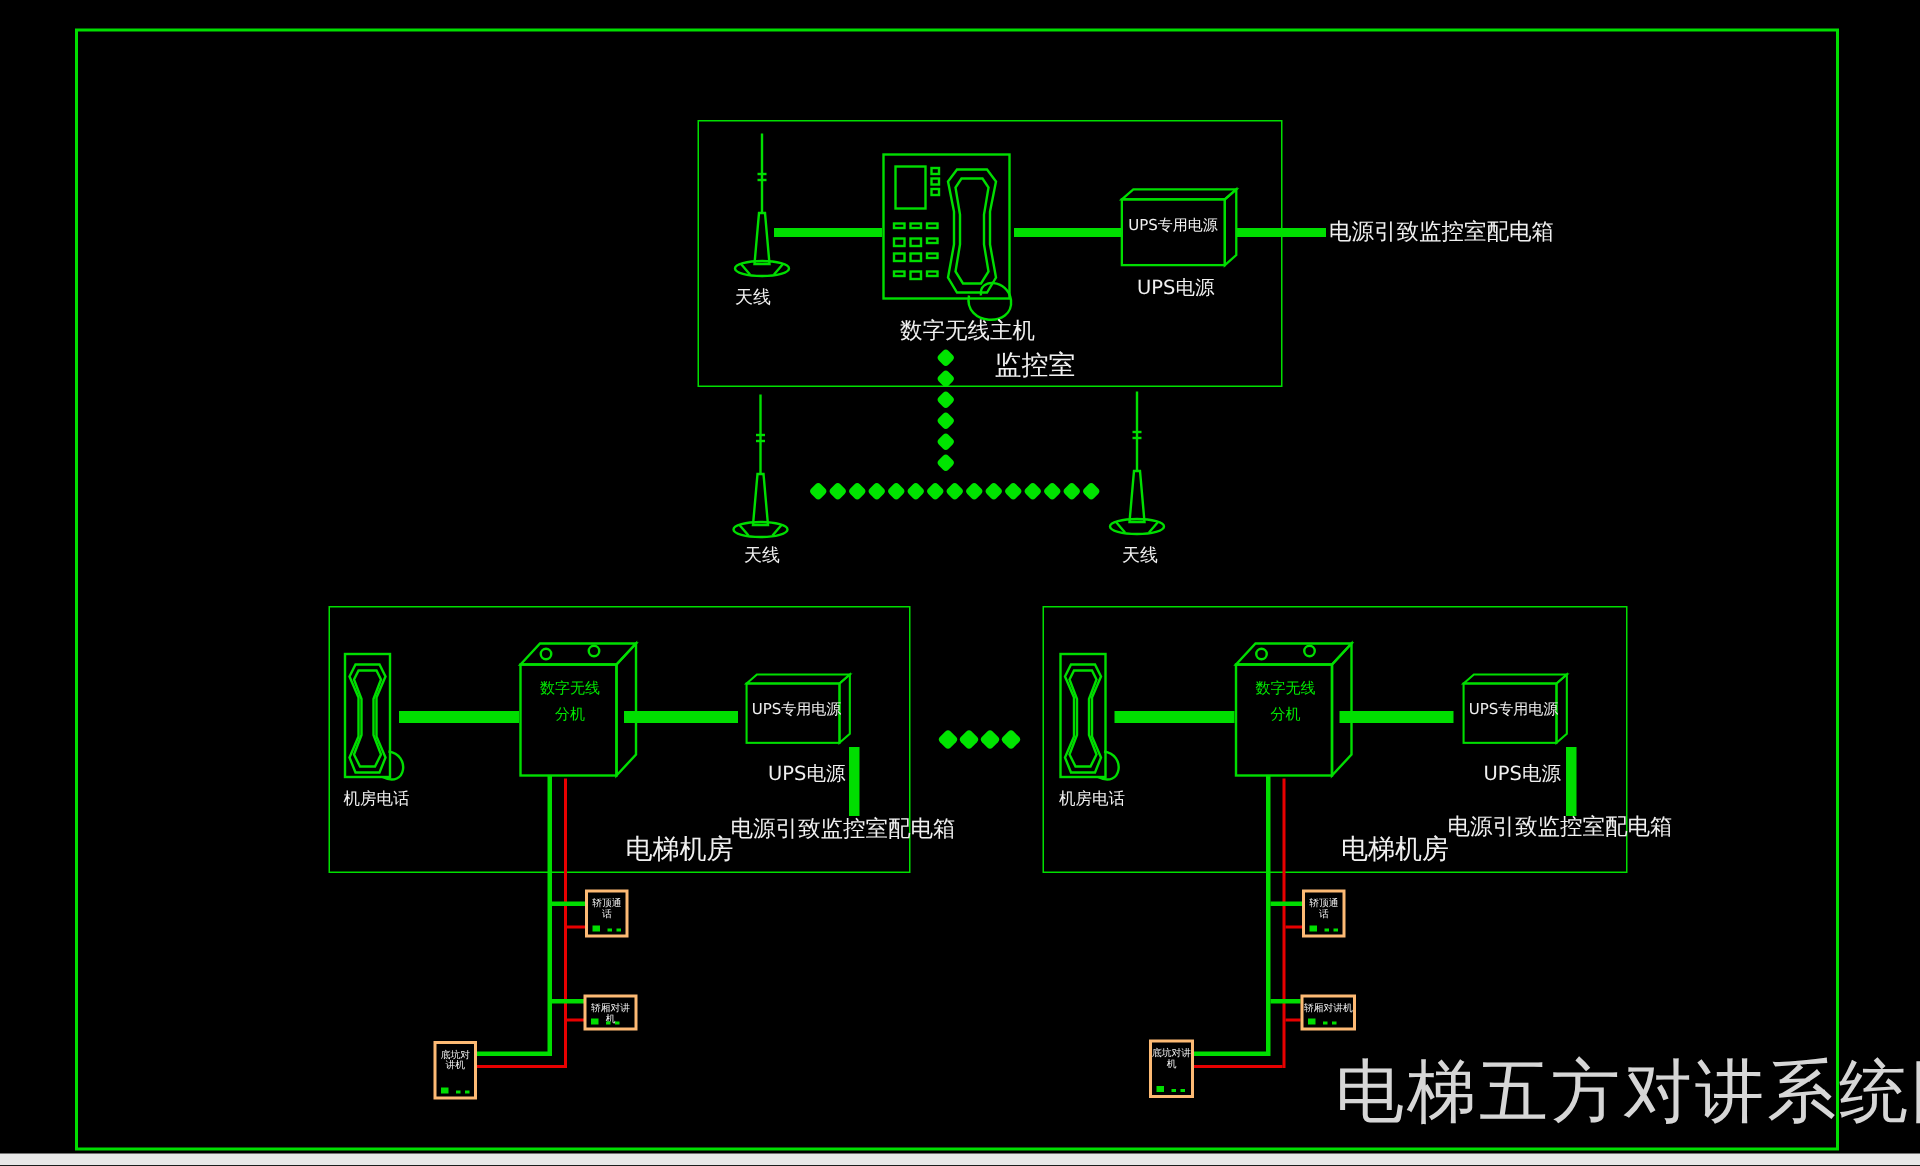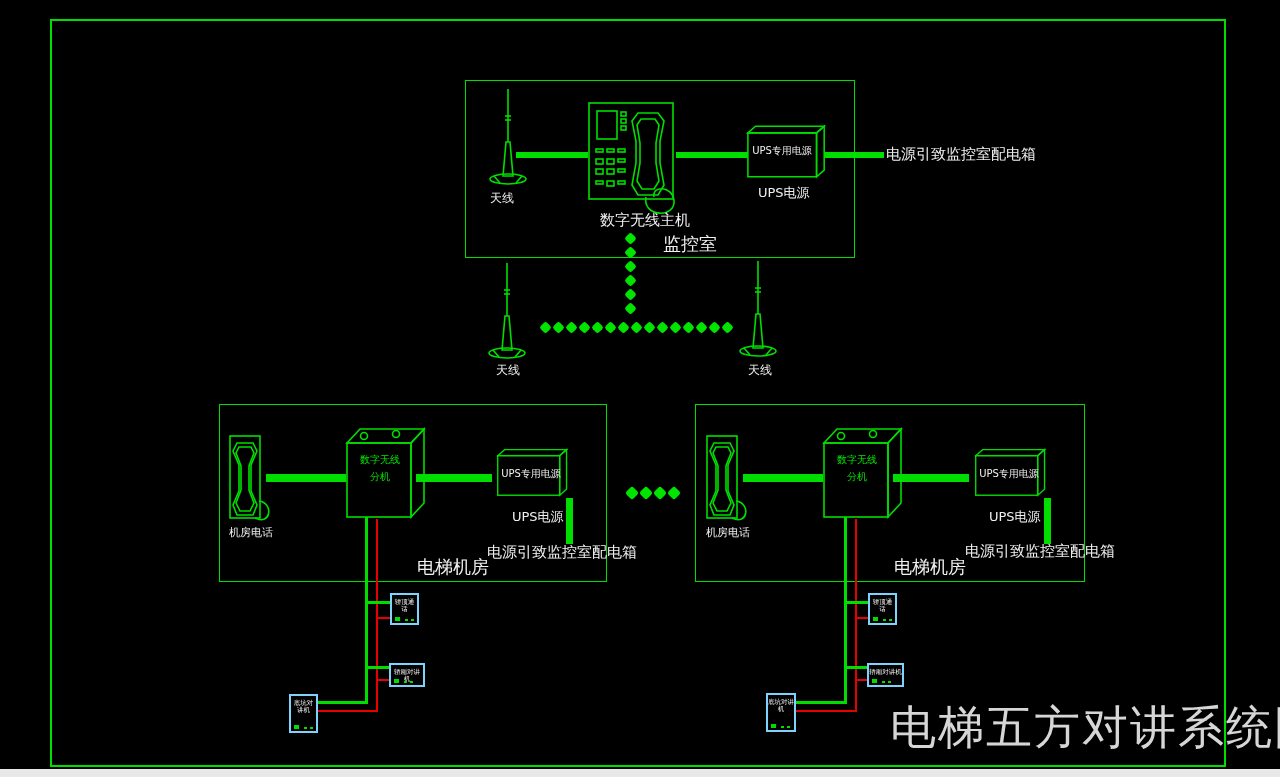--- a/index.html
+++ b/index.html
@@ -8,21 +8,21 @@
   .gbox{position:absolute;border:2px solid #00DE00;background:transparent;}
   .gline{position:absolute;background:#00DE00;}
   .rline{position:absolute;background:#E80000;}
   .wlabel{position:absolute;color:#F0F0F0;white-space:nowrap;line-height:1.1;}
   .dots{position:absolute;display:flex;align-items:center;}
   .dots-v{flex-direction:column;}
   .dots i{display:block;width:9px;height:9px;background:#00E400;border-radius:2.5px;
           transform:rotate(45deg);flex:none;}
   .dots-lg i{width:10px;height:10px;}
   .dots-h{gap:4px;} .dots-v{gap:5px;} .dots-lg{gap:4px;}
-  .devbox{position:absolute;border:2px solid #7dd3fc;box-sizing:border-box;}
+  .devbox{position:absolute;border:2px solid #fdba74;box-sizing:border-box;}
   .devbox::after{content:"";position:absolute;bottom:2px;left:3px;width:5px;height:4px;
      background:#00DE00;box-shadow:9px 1px 0 -1px #00DE00,15px 1px 0 -1px #00DE00;}
   .devlabel{display:block;padding-top:4px;text-align:center;color:#F5F5F5;
      font-size:6.5px;line-height:7px;letter-spacing:0;}
   .extlabel{position:absolute;color:#00E800;text-align:center;font-size:10px;line-height:17px;}
   .title{position:absolute;color:#D6D6D6;font-size:46px;letter-spacing:2px;
      font-weight:400;white-space:nowrap;}
   .bottomstrip{position:absolute;left:0;top:769px;width:1280px;height:8px;background:#E8E8E8;}
   svg{position:absolute;overflow:visible;}
 </style>

